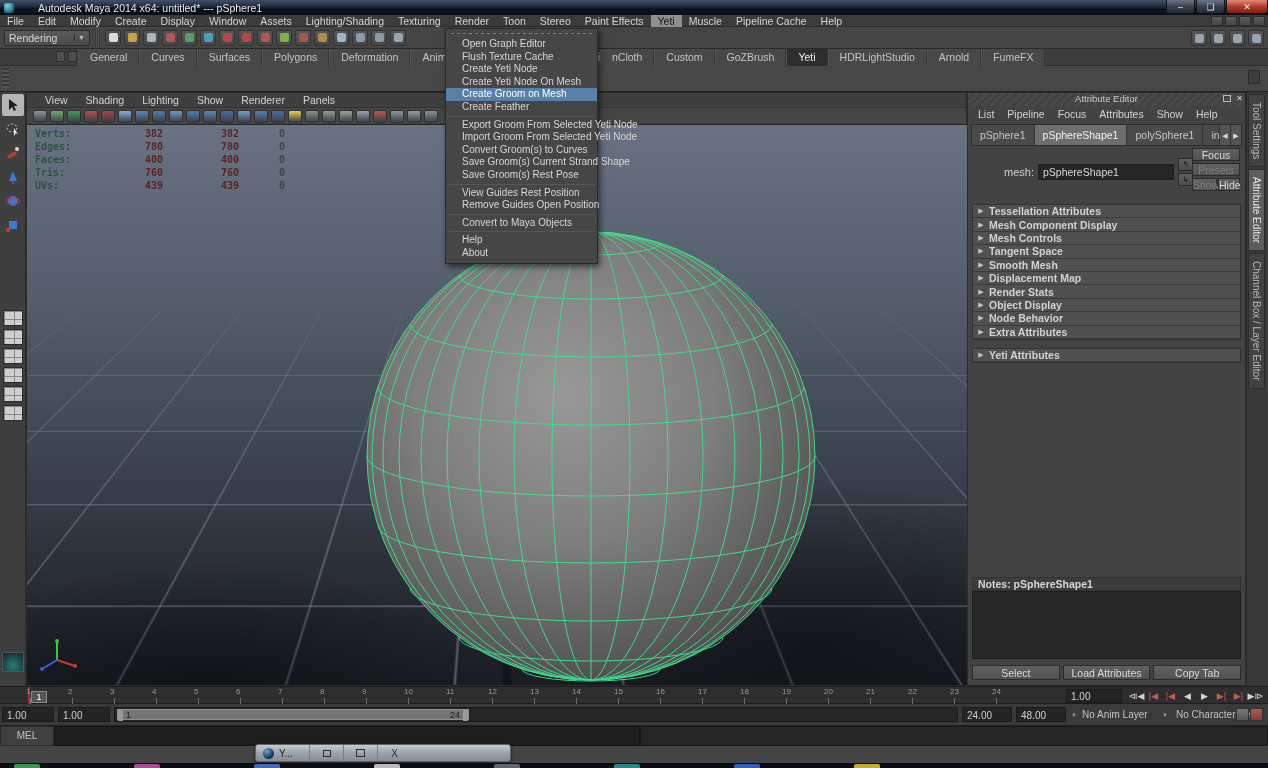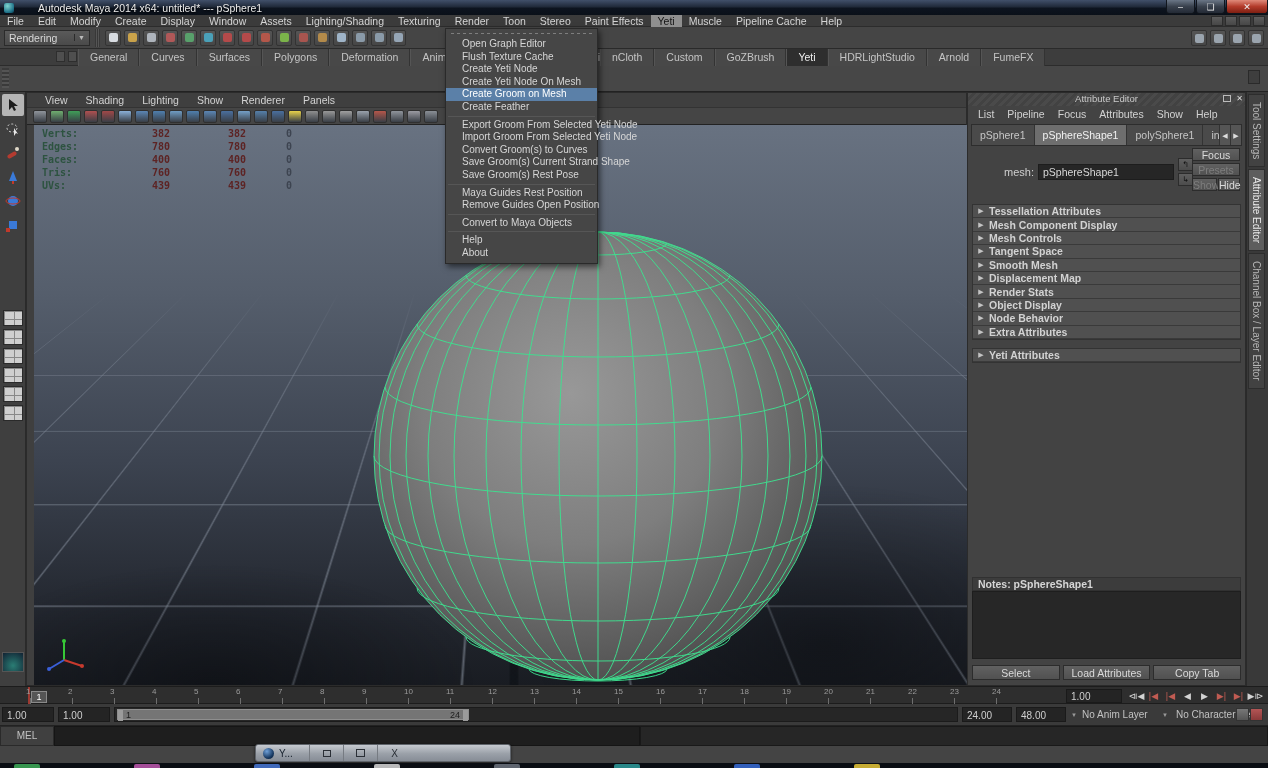--- a/index.html
+++ b/index.html
@@ -79,21 +79,21 @@
 
   
   #viewport { left:26px; top:92px; width:941px; height:594px; background:#3f3f3f;
     border:1px solid #2b2b2b; }
   #vp-menu { height:14px; display:flex; gap:2px; align-items:center; padding-left:10px;
     background:#3f3f3f; }
   .vpm { padding:0 8px; font-size:10.5px; color:#d2d2d2; }
   #vp-icons { height:18px; background:#454545; border-top:1px solid #333; border-bottom:1px solid #222;
     display:flex; align-items:center; gap:3px; padding-left:6px; }
   .vpi { width:14px; height:13px; border-radius:2px; border:1px solid #303030; }
-  #scene { position:absolute; left:7px; top:32px; width:1071px; height:560px; overflow:hidden;
+  #scene { position:absolute; left:0; top:32px; width:1071px; height:560px; overflow:hidden;
     background:linear-gradient(#687281 0%, #555e6c 30%, #3c4350 60%, #22262e 88%, #191c22 100%); }
   #ground { position:absolute; left:-380px; top:168px; width:1720px; height:1150px;
     transform:perspective(720px) rotateX(66deg); transform-origin:50% 0;
     background-image:
       linear-gradient(90deg, transparent calc(50% - 2px), rgba(14,17,22,.8) calc(50% - 2px), rgba(14,17,22,.8) calc(50% + 2px), transparent calc(50% + 2px)),
       linear-gradient(0deg, transparent calc(50% - 2px), rgba(14,17,22,.8) calc(50% - 2px), rgba(14,17,22,.8) calc(50% + 2px), transparent calc(50% + 2px)),
       repeating-linear-gradient(90deg, rgba(165,175,190,.5) 0 1px, transparent 1px 76px),
       repeating-linear-gradient(0deg, rgba(165,175,190,.5) 0 1px, transparent 1px 76px);
     -webkit-mask-image:linear-gradient(to bottom, transparent 0, rgba(0,0,0,.55) 14%, #000 42%);
     mask-image:linear-gradient(to bottom, transparent 0, rgba(0,0,0,.55) 14%, #000 42%); }
@@ -808,21 +808,21 @@
         <div class="ymi">Create Yeti Node On Mesh</div>
         <div class="ymi hl">Create Groom on Mesh</div>
         <div class="ymi">Create Feather</div>
         <div class="ysep"></div>
         <div class="ymi">Export Groom From Selected Yeti Node</div>
         <div class="ymi">Import Groom From Selected Yeti Node</div>
         <div class="ymi">Convert Groom(s) to Curves</div>
         <div class="ymi">Save Groom(s) Current Strand Shape</div>
         <div class="ymi">Save Groom(s) Rest Pose</div>
         <div class="ysep"></div>
-        <div class="ymi">Maya Guides Rest Position</div>
+        <div class="ymi">View Guides Rest Position</div>
         <div class="ymi">Remove Guides Open Position</div>
         <div class="ysep"></div>
         <div class="ymi">Convert to Maya Objects</div>
         <div class="ysep"></div>
         <div class="ymi">Help</div>
         <div class="ymi">About</div>
       </div>
   </div>
 
 </div>

